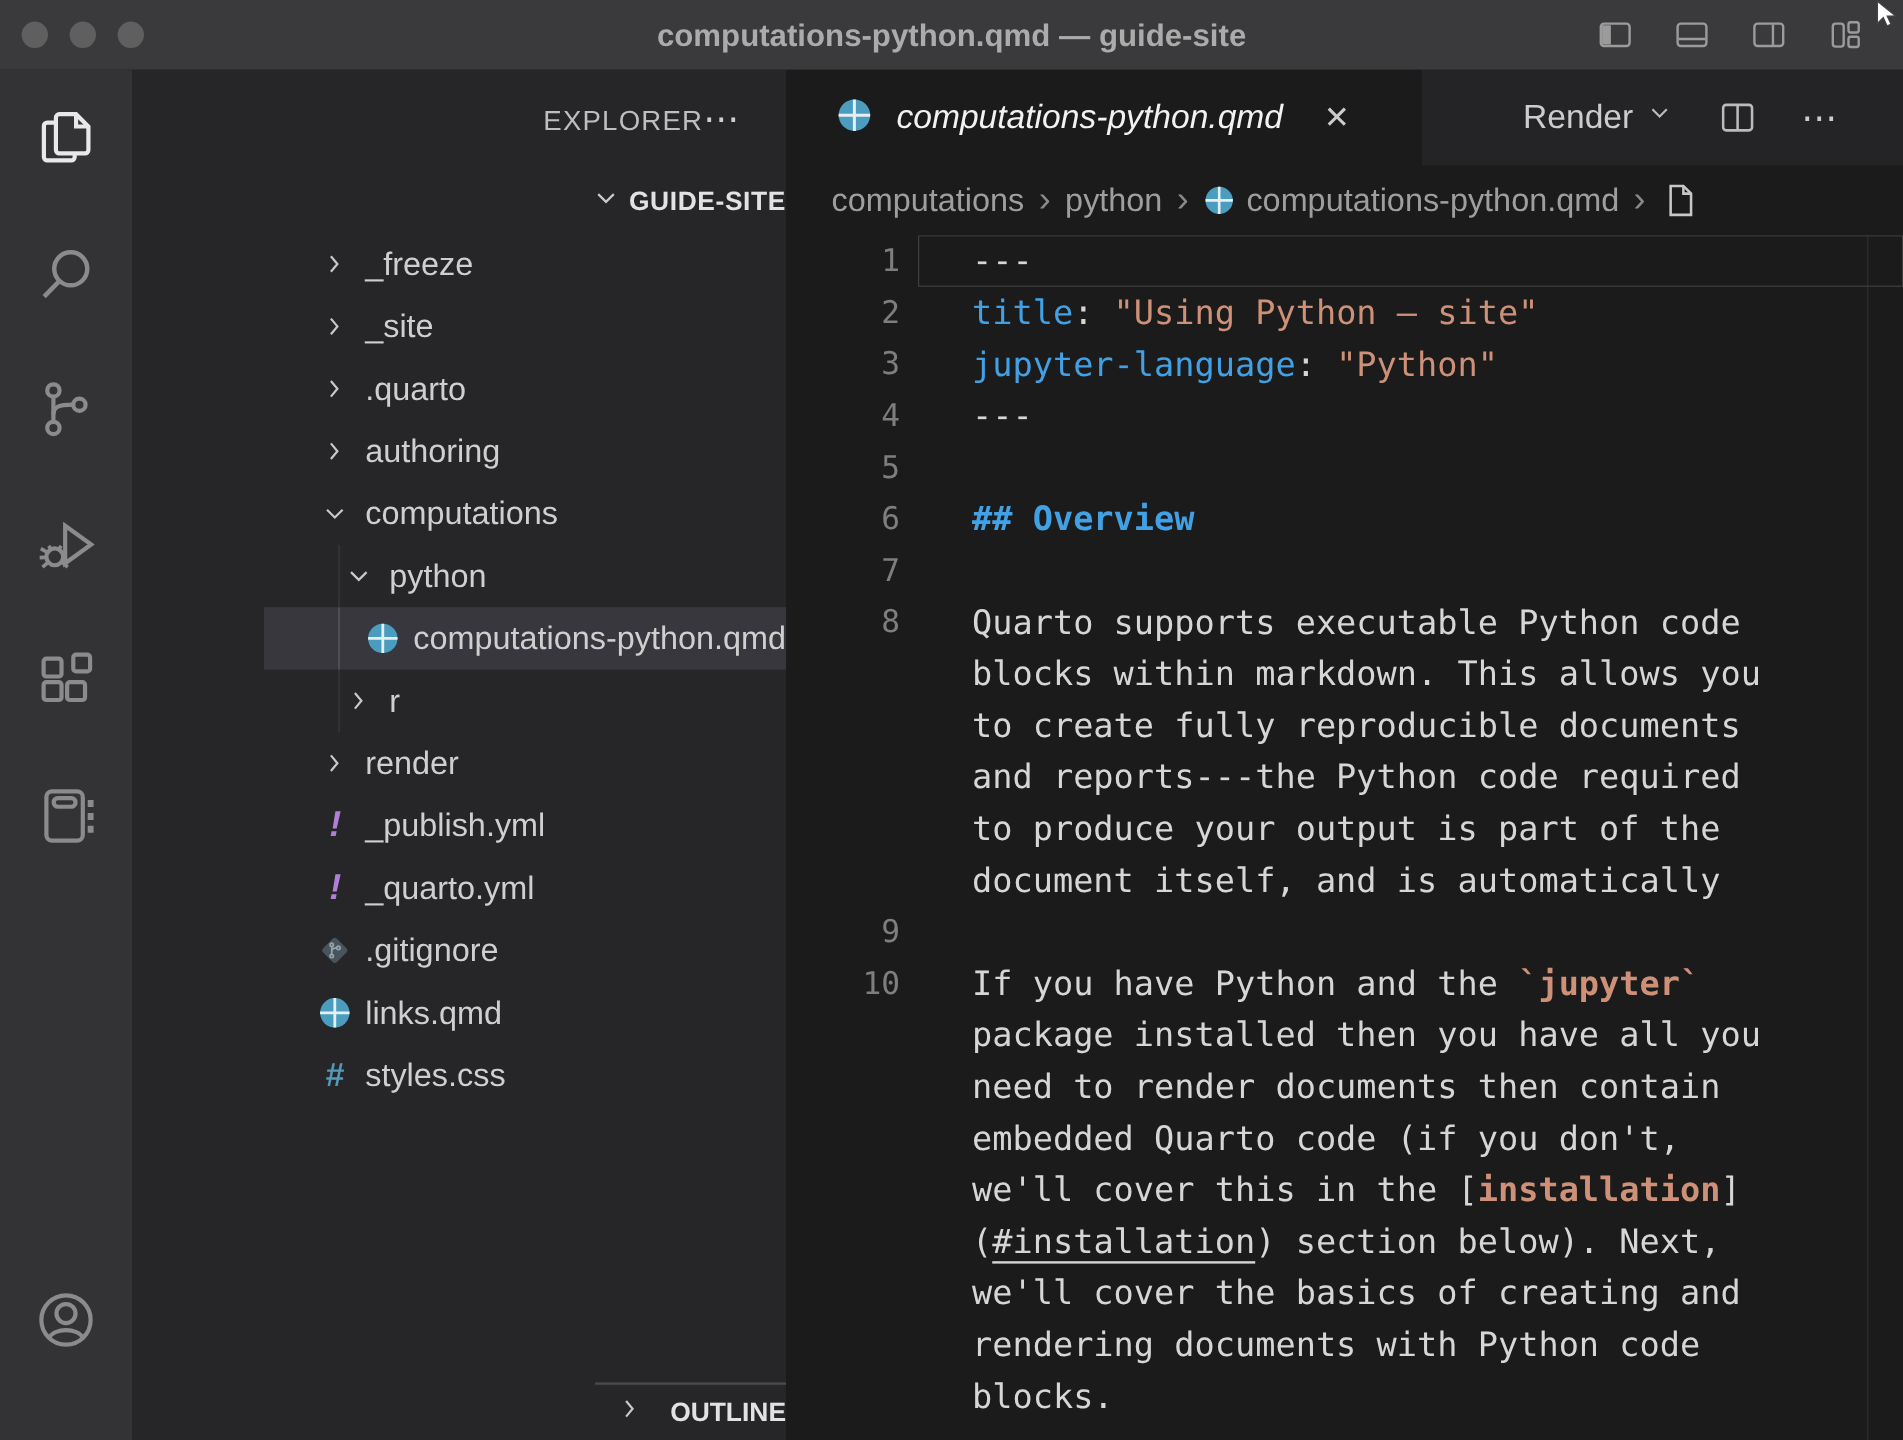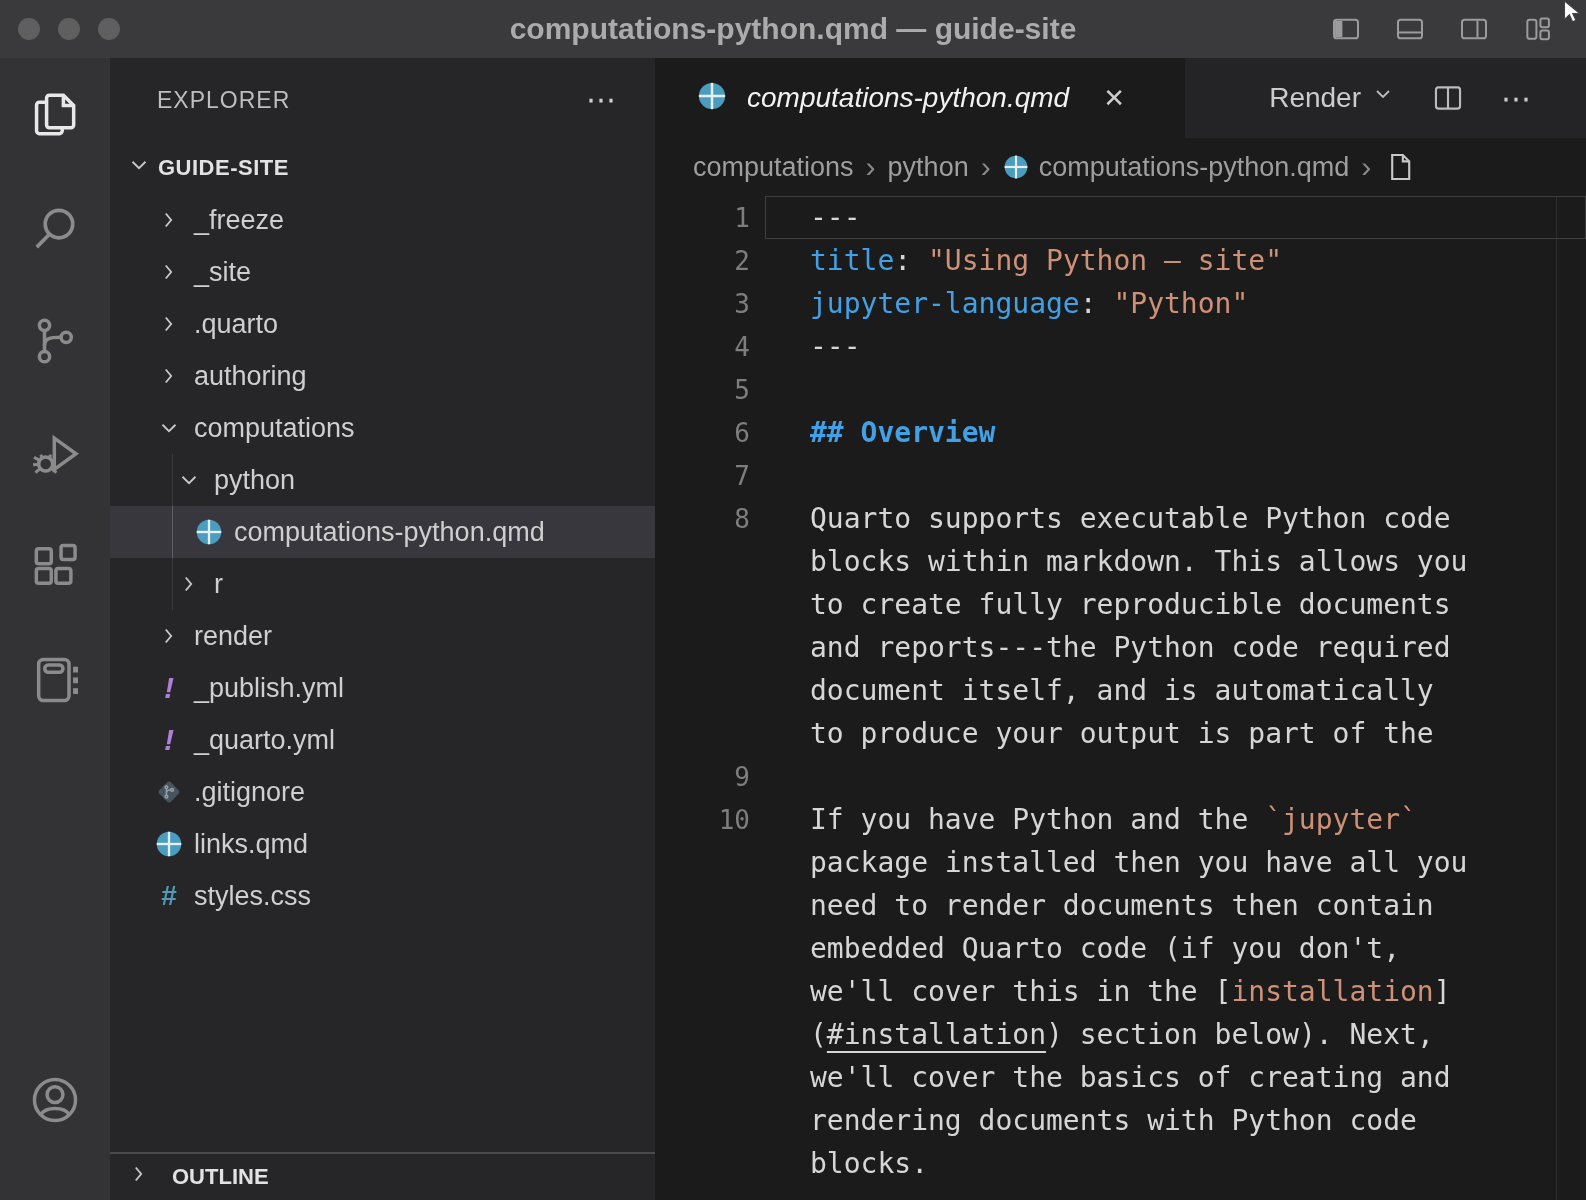--- a/index.html
+++ b/index.html
@@ -11,37 +11,37 @@
     --c-quarto:#4A9DBF; --c-yaml:#B07FD8; --c-css:#519ABA; --c-git:#47545E;
     --c-key:#42A0E4; --c-str:#CE9178; --c-fg:#D6D6D6; --c-selbg:#37373D;
   }
 
   
   .titlebar{ height:58px; background:var(--c-titlebar); display:flex; align-items:center;
              position:relative; }
   .traffic{ display:flex; gap:18px; margin-left:18px; }
   .traffic span{ width:22px; height:22px; border-radius:50%; background:#5F5F5F; display:block; }
   .win-title{ position:absolute; left:0; right:0; text-align:center; color:#ABABAB;
-              font-size:30px; font-weight:bold; pointer-events:none; }
+              font-size:26px; font-weight:bold; pointer-events:none; }
   .tb-icons{ margin-left:auto; display:flex; gap:32px; margin-right:32px; z-index:2; }
   .tb-icons .tbi{ width:32px; height:32px; display:flex; align-items:center; }
   .cursor-arrow{ position:absolute; right:2px; top:0; }
 
   
   .main{ display:flex; height:1142px; }
 
   
   .activity{ width:110px; background:var(--c-activity); display:flex; flex-direction:column; }
   .act-item{ height:113px; display:flex; align-items:center; justify-content:center; }
   .act-item svg{ width:56px; height:56px; }
   .act-spacer{ flex:1; }
   .act-gear{ height:44px; display:flex; justify-content:center; overflow:hidden; align-items:flex-start; padding-top:36px; }
 
   
-  .sidebar{ width:545px; background:var(--c-sidebar); display:flex; flex-direction:column; overflow:hidden; }
+  .sidebar{ width:545px; background:var(--c-sidebar); display:flex; flex-direction:column; overflow:hidden;align-items:flex-end; }
   .sb-header{ height:84px; display:flex; align-items:center; justify-content:space-between;
               padding:0 36px 0 47px; }
   .sb-title{ color:#BEBEBE; font-size:23px; letter-spacing:1px; }
   .sb-dots{ color:#CFCFCF; font-size:30px; letter-spacing:3px; line-height:10px; }
   .sb-section{ height:52px; display:flex; align-items:center; padding-left:16px;
                color:#E2E2E2; font-weight:bold; font-size:22px; letter-spacing:.5px; }
   .sb-section .chev{ margin-right:6px; }
   .tree{ }
   .trow{ height:52px; display:flex; align-items:center; color:#CFCFCF; font-size:27px;
          position:relative; cursor:pointer; }
@@ -76,21 +76,21 @@
 
   .code{ position:relative; flex:1; overflow:hidden;
          font-family:"DejaVu Sans Mono", monospace; font-size:28px; }
   .ruler{ position:absolute; left:901px; top:0; bottom:0; width:1px; background:#2E2E2E; }
   .crow{ height:43px; display:flex; align-items:center; position:relative; }
   .crow .gut{ width:95px; flex:0 0 95px; text-align:right; color:#7E7E7E; font-size:26px; }
   .crow .src{ padding-left:60px; white-space:pre; }
   .crow.cur::after{ content:''; position:absolute; left:110px; right:0; top:0; bottom:0;
                     border:1px solid #3F3F3F; pointer-events:none; }
   .tk-p{ color:var(--c-fg); } .tk-k{ color:var(--c-key); } .tk-s{ color:var(--c-str); }
-  .tk-h{ color:var(--c-key); font-weight:bold; } .tk-c{ color:var(--c-str); }
+  .tk-h{ color:var(--c-key); font-weight:bold; } .tk-c{ color:var(--c-str);font-weight:bold; }
   .tk-u{ color:var(--c-fg); text-decoration:underline; text-underline-offset:7px; }
 
   .yaml-ico{ color:var(--c-yaml); font-weight:bold; font-size:30px; font-style:italic; }
   .css-ico{ color:var(--c-css); font-weight:bold; font-size:28px; }
 </style>
 </head>
 <body>
 
 <div class="titlebar">
   <div class="traffic">
@@ -445,25 +445,25 @@
         <div class="crow">
     <span class="gut"></span>
     <span class="src"><span class="tk-p">to create fully reproducible documents</span></span>
         </div>
         <div class="crow">
     <span class="gut"></span>
     <span class="src"><span class="tk-p">and reports---the Python code required</span></span>
         </div>
         <div class="crow">
     <span class="gut"></span>
+    <span class="src"><span class="tk-p">to produce your output is part of the</span></span>
+        </div>
+        <div class="crow">
+    <span class="gut"></span>
     <span class="src"><span class="tk-p">document itself, and is automatically</span></span>
-        </div>
-        <div class="crow">
-    <span class="gut"></span>
-    <span class="src"><span class="tk-p">to produce your output is part of the</span></span>
         </div>
         <div class="crow">
     <span class="gut">9</span>
     <span class="src"></span>
         </div>
         <div class="crow">
     <span class="gut">10</span>
     <span class="src"><span class="tk-p">If you have Python and the </span><span class="tk-c">`jupyter`</span></span>
         </div>
         <div class="crow">

